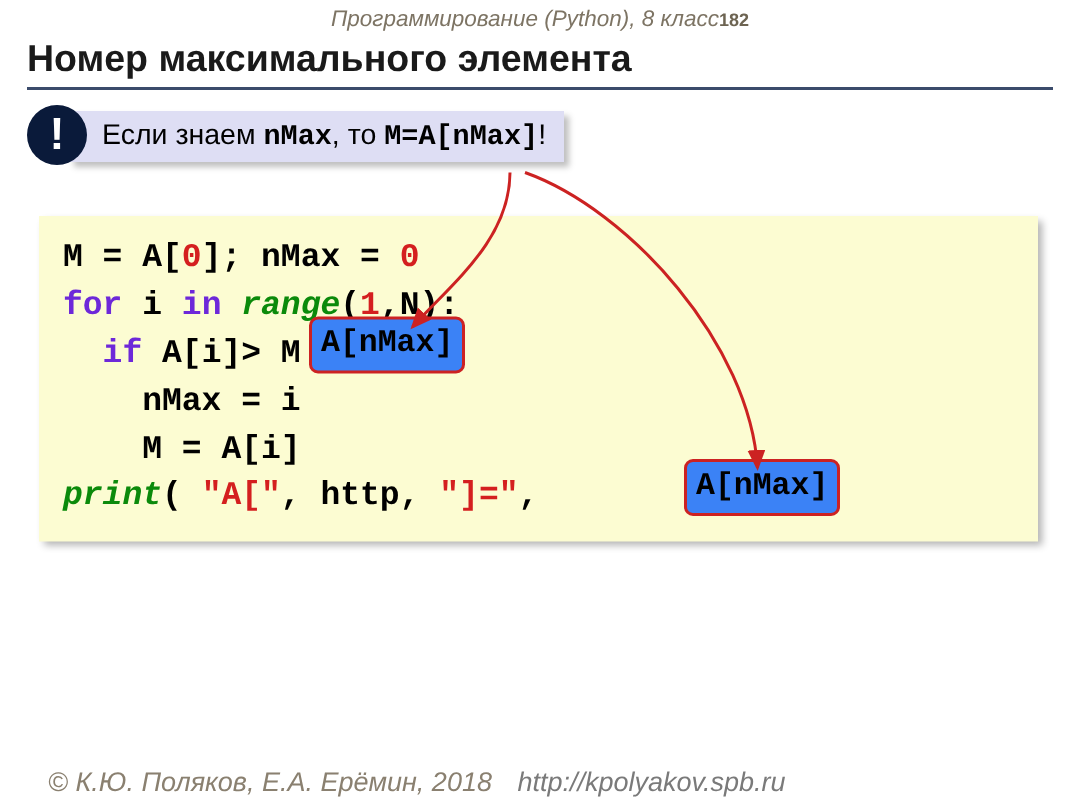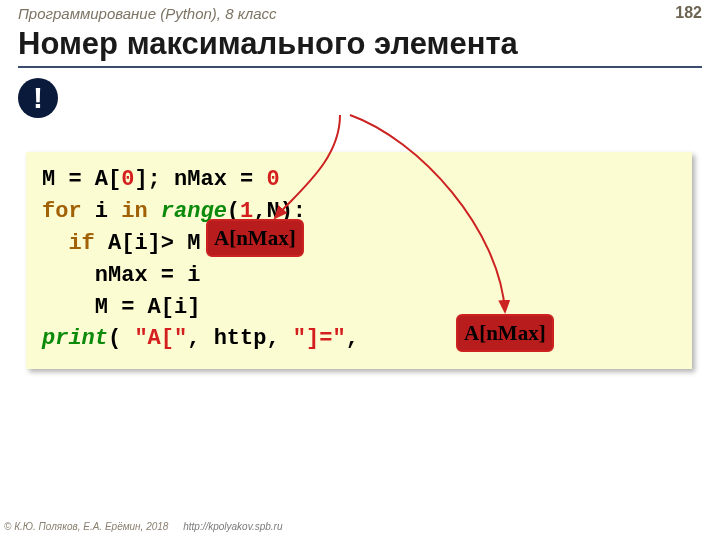--- a/index.html
+++ b/index.html
@@ -6,30 +6,30 @@
   body {
     width: 720px;
     height: 540px;
     background: #fff;
     font-family: Arial, sans-serif;
     position: relative;
     overflow: hidden;
   }
   .topbar {
     display: flex;
-    justify-content: space-between;
+    justify-content: center;
     align-items: center;
     padding: 4px 18px 2px 18px;
     color: #7d7464;
     font-size: 15px;
     font-style: italic;
   }
-  .pagenum { font-style: normal; font-weight: bold; font-size: 16px; color: #6d6452;}
+  .pagenum { font-style: normal; font-weight: bold; font-size: 12px; color: #6d6452;}
   .title {
-    font-size: 31px;
+    font-size: 25px;
     font-weight: bold;
     color: #1a1a1a;
     padding: 2px 18px 4px 18px;
   }
   .titlerule {
     margin: 0 18px;
     height: 2px;
     background: #3b4b6b;
   }
   .calloutrow {
@@ -70,67 +70,72 @@
     margin: 24px 28px 0 26px;
     background: #fcfcd2;
     box-shadow: 3px 3px 5px rgba(0,0,0,0.3);
     font-family: "Courier New", monospace;
     font-size: 22px;
     font-weight: bold;
     padding: 12px 16px 14px 16px;
     line-height: 1.45;
     color: #000;
   }
-  .kw-blue { color: #a16207; }
+  .kw-blue { color: #6d28d9; }
   .kw-green { color: #0b8a0b; font-style: italic; }
   .kw-red { color: #d41f1f; }
   .inset {
     position: absolute;
-    background: #b91c1c;
+    background: #3b82f6;
     border: 2px solid #c22;
     border-radius: 6px;
-    font-family: Liberation Serif, serif;
+    font-family: Liberation Mono, monospace;
     font-weight: bold;
     color: #000;
     padding: 2px 6px;
     font-size: 21px;
     z-index: 4;
   }
   .inset1 { left: 180px; top: 67px; }
   .inset2 { left: 430px; top: 162px; }
   svg.arrows {
     position: absolute;
     left: 0; top: 0;
     width: 720px; height: 540px;
     pointer-events: none;
     z-index: 5;
   }
   .footer {
     position: absolute;
-    left: 4px;
+    left: 32px;
     bottom: 8px;
-    font-size: 10px;
+    font-size: 18px;
     font-style: italic;
     color: #8a8070;
   }
   .footer .url { color: #7a7a7a; margin-left: 12px; font-style: italic;}
 </style>
 </head>
 <body>
 
 <div class="topbar">
   <span>Программирование (Python), 8 класс</span>
   <span class="pagenum">182</span>
 </div>
 
 <div class="title">Номер максимального элемента</div>
 <div class="titlerule"></div>
 
 <div class="calloutrow">
   <div class="exbadge">!</div>
+  <div class="callout">
+    <span>
+      <span>Если знаем </span><span class="code">nMax</span><span>, то </span><span class="code">M=A[nMax]</span><span>!</span>
+    </span>
+  </div>
 </div>
 
 <div class="codeblock">
   <div><span>M = A[</span><span class="kw-red">0</span><span>]; nMax = </span><span class="kw-red">0</span></div>
   <div><span class="kw-blue">for</span><span> i </span><span class="kw-blue">in</span><span> </span><span class="kw-green">range</span><span>(</span><span class="kw-red">1</span><span>,N):</span></div>
   <div><span class="kw-blue" style="white-space:pre">  if</span><span style="white-space:pre"> A[i]&gt; M     :</span></div>
   <div style="white-space:pre">    nMax = i </div>
   <div style="white-space:pre">    M = A[i]</div>
   <div><span class="kw-green">print</span><span>( </span><span class="kw-red">"A["</span><span>, http, </span><span class="kw-red">"]="</span><span style="white-space:pre">,          )</span></div>
 

